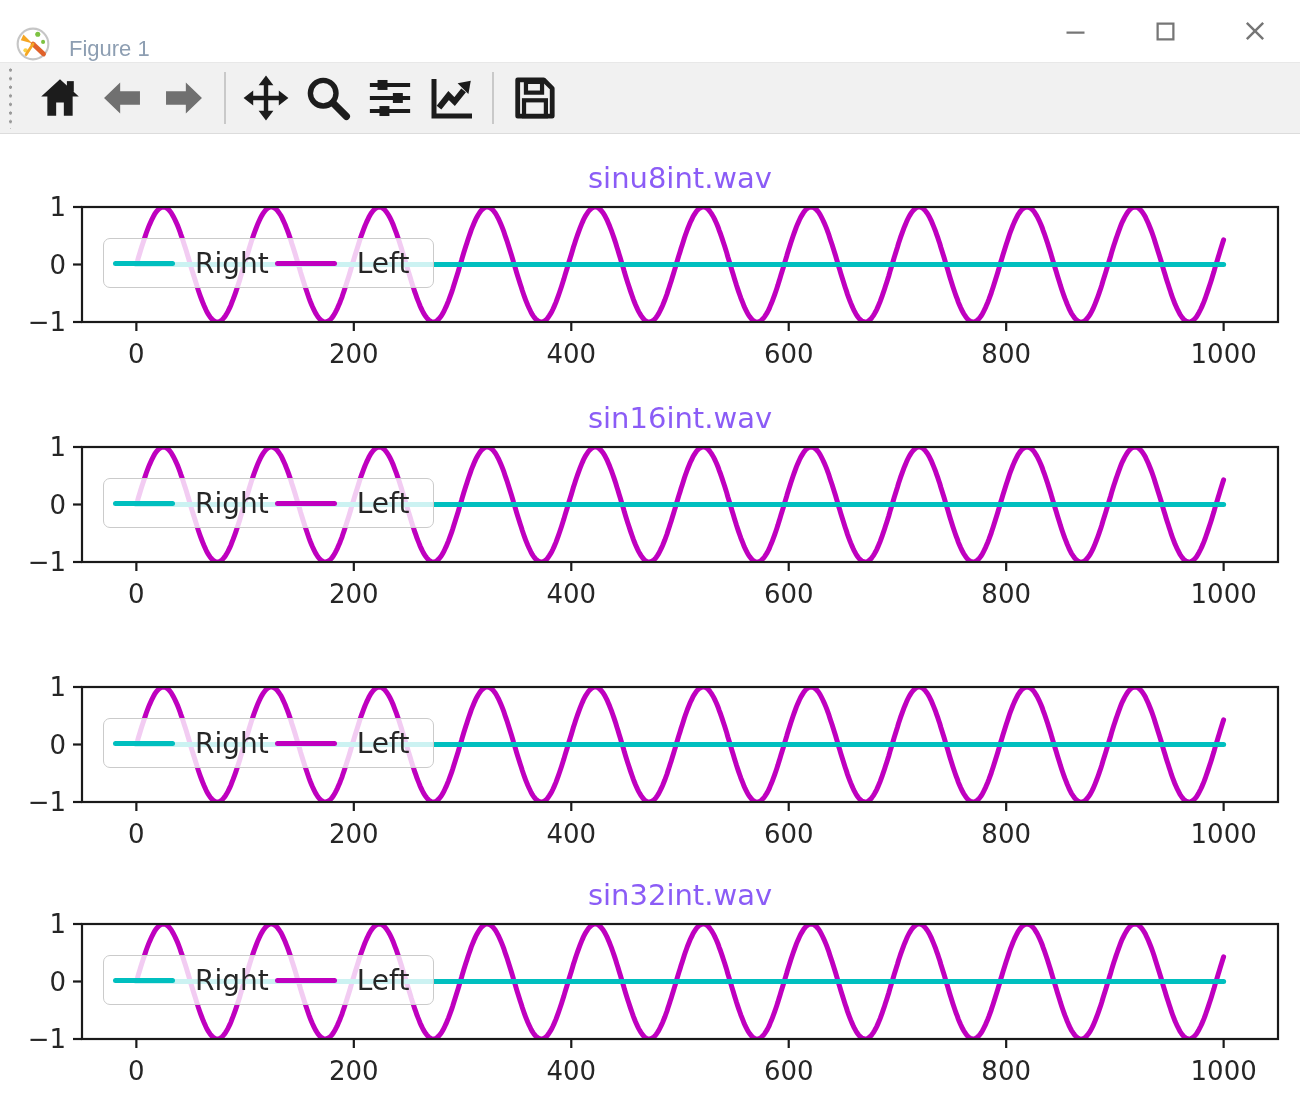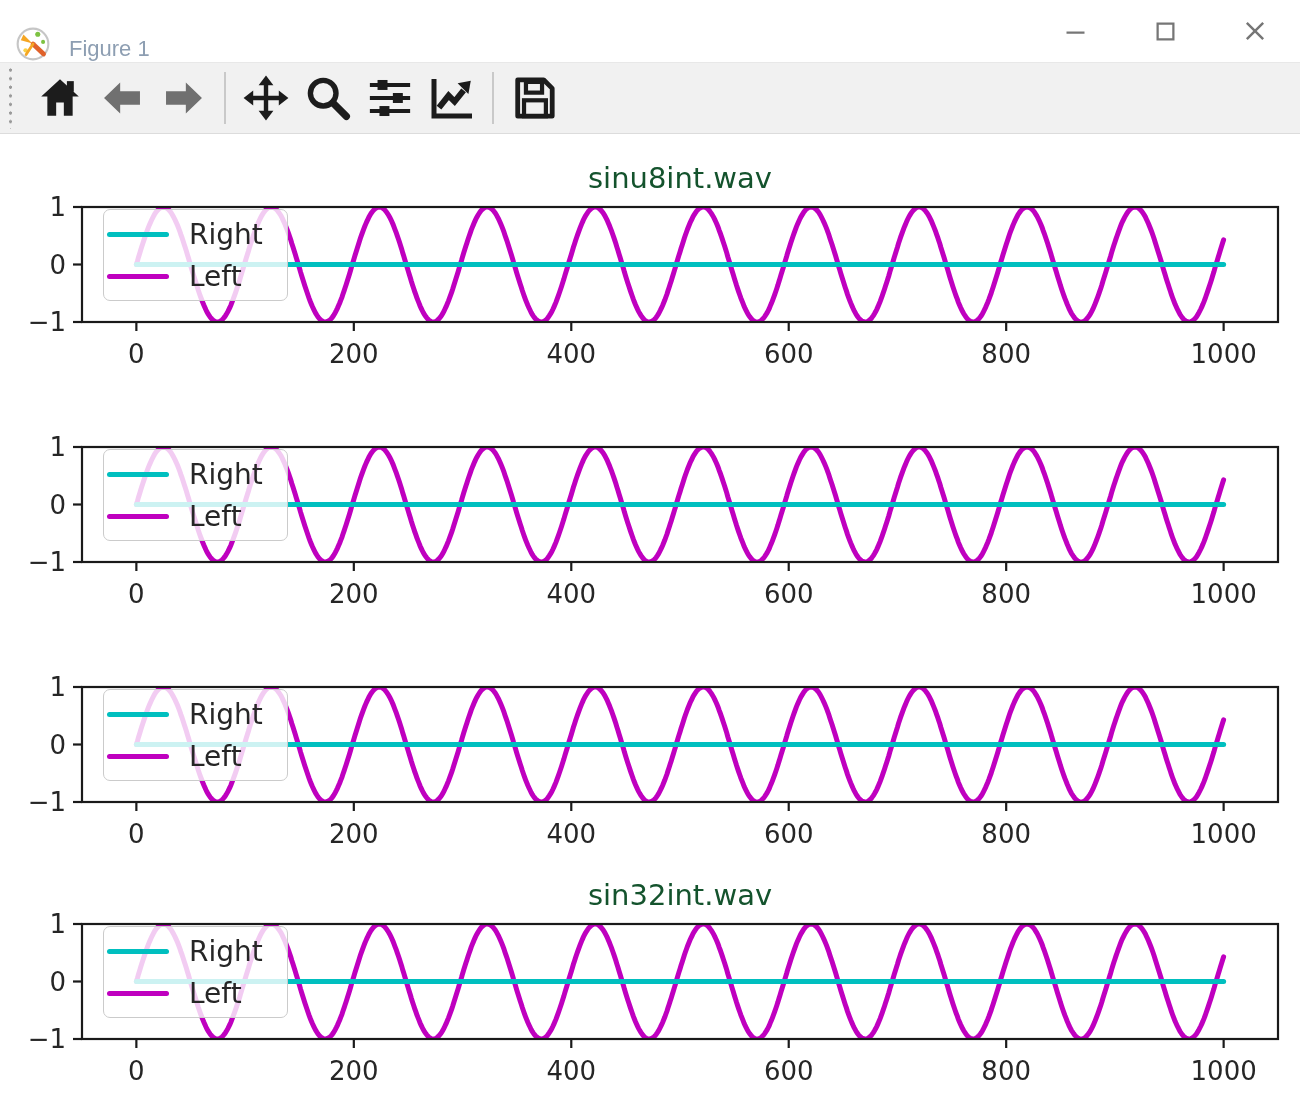--- a/index.html
+++ b/index.html
@@ -42,30 +42,30 @@
     border-radius: 4px; margin: 0 3px;
   }
   .tb-sep { width: 2px; height: 52px; background: #c9c9c9; margin: 0 9px; }
 
   
   .figure-area { position: relative; width: 1300px; height: 972px; background: #ffffff; }
   .subplot { position: absolute; left: 0; width: 1300px; height: 235px; }
   .plot-title {
     position: absolute; left: 82px; top: 0; width: 1196px; height: 38px;
     line-height: 38px; text-align: center;
-    font-size: 29px; color: #14532d;
+    font-size: 29px; color: #8b5cf6;
   }
   .axes-svg { position: absolute; left: 0; top: 47px; width: 1300px; height: 185px; overflow: visible; }
   .axes-svg text { font-family: "DejaVu Sans", sans-serif; font-size: 26px; fill: #262626; }
   .legend {
-    position: absolute; left: 103px; top: 50px;
+    position: absolute; left: 103px; top: 79px;
     background: rgba(255,255,255,0.8);
     border: 1.5px solid #cbcbcb; border-radius: 7px;
-    padding: 6px 24px 6px 3px;
-    display: flex; flex-direction: column; gap: 6px;
+    padding: 6px 24px 6px 9px;
+    display: flex; gap: 6px;
   }
   .legend-row { display: flex; align-items: center; gap: 20px; height: 36px; }
   .legend-line { width: 62px; height: 5px; border-radius: 2.5px; flex: 0 0 auto; }
   .legend-label { font-size: 28px; color: #262626; }
 </style>
 </head>
 <body>
 
 <div class="titlebar">
   <span class="app-icon">
@@ -205,20 +205,21 @@
           <span class="legend-line" style="background:#00bfbf"></span>
           <span class="legend-label">Right</span>
         </div>
         <div class="legend-row">
           <span class="legend-line" style="background:#bf00bf"></span>
           <span class="legend-label">Left</span>
         </div>
       </div>
   </div>
     <div class="subplot" style="top: 265px;">
+    <div class="plot-title">sin16int.wav</div>
     <svg class="axes-svg">
         <defs>
           <clipPath id="clip1">
             <rect x="0" y="0" width="1196" height="115"></rect>
           </clipPath>
         </defs>
         <g transform="translate(82,1)">
           <line x1="54.36363636363637" y1="115" x2="54.36363636363637" y2="124" stroke="#1a1a1a" stroke-width="2.2"></line>
           <text x="54.36363636363637" y="156" text-anchor="middle">0</text>
           <line x1="271.8181818181818" y1="115" x2="271.8181818181818" y2="124" stroke="#1a1a1a" stroke-width="2.2"></line>

